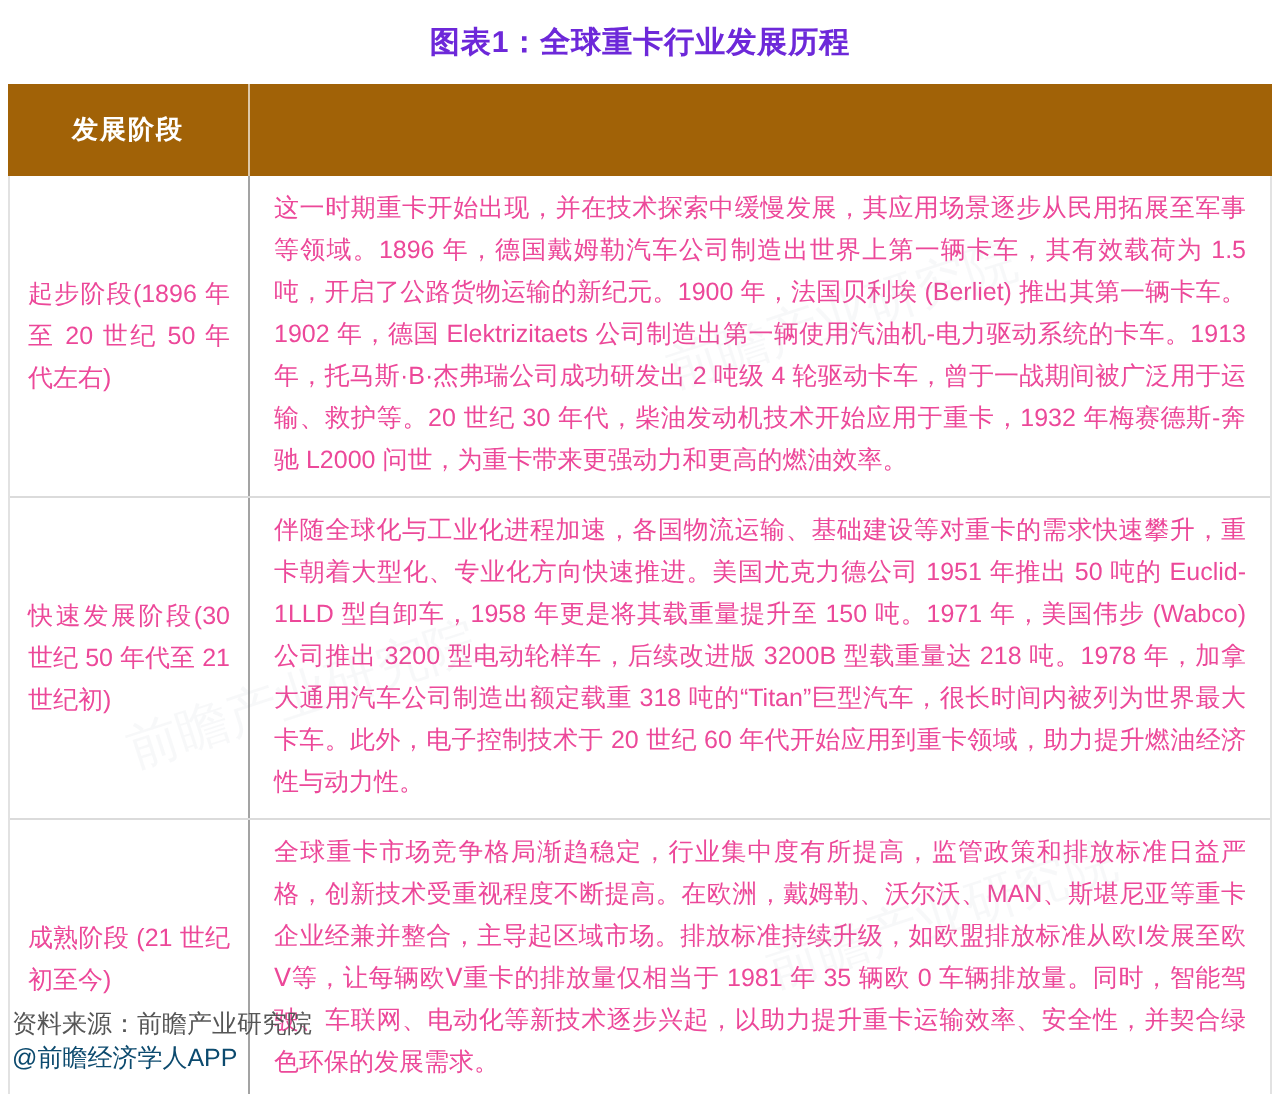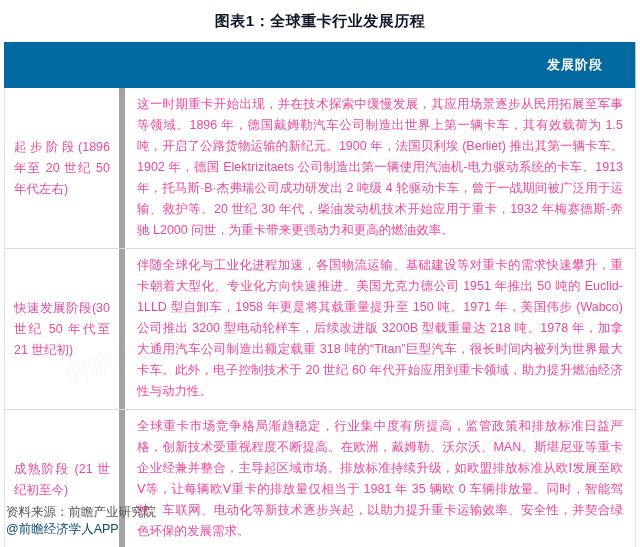--- a/index.html
+++ b/index.html
@@ -15,31 +15,30 @@
     position: relative;
     width: 640px;
     height: 547px;
     background: #ffffff;
   }
   .title {
     padding: 12px 0 11px 0;
     text-align: center;
     font-size: 15px;
     font-weight: 700;
-    color: #0f172a;
+    color: #6d28d9;
     letter-spacing: 0.5px;
   }
   .table {
     margin: 0 4px;
   }
   .thead {
     display: flex;
     height: 46px;
-    background: #0369a1;
-    justify-content: flex-end;
+    background: #a16207;
   }
   .th {
     display: flex;
     align-items: center;
     justify-content: center;
     color: #ffffff;
     font-size: 13px;
     font-weight: 700;
     letter-spacing: 1px;
   }
@@ -62,21 +61,21 @@
     font-size: 12.5px;
     line-height: 21px;
     color: #ec4899;
     text-align: justify;
   }
   .td.stage-col {
     width: 120px;
     flex: none;
     padding: 6px 9px;
     box-sizing: border-box;
-    border-right: 6px solid #a3a3a3;
+    border-right: 1px solid #a3a3a3;
     display: flex;
     align-items: center;
   }
   .td.desc-col {
     flex: 1;
     padding: 6px 12px 7px 12px;
   }
   .footer {
     position: absolute;
     left: 6px;

